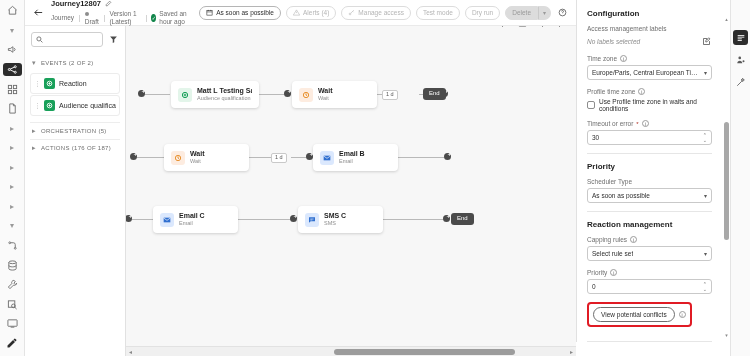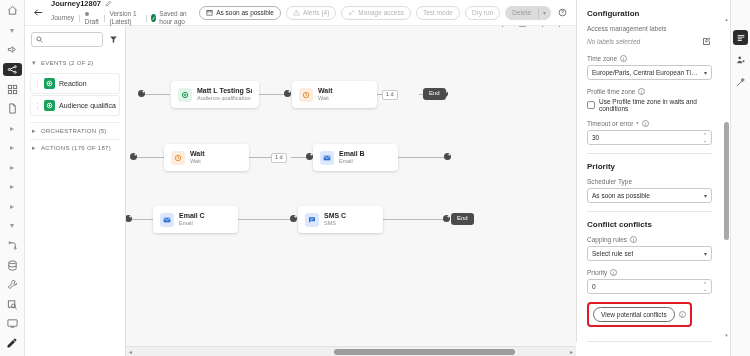--- a/index.html
+++ b/index.html
@@ -542,21 +542,21 @@
 
       <div class="rp-sect-title">Priority</div>
       <div class="rp-label">Scheduler Type</div>
       <div class="select">
         <span class="val">As soon as possible</span>
         <span class="caret">▾</span>
       </div>
 
       <div class="rp-divider"></div>
 
-      <div class="rp-sect-title">Conflict conflicts</div>
+      <div class="rp-sect-title">Reaction management</div>
 
       <div class="rp-label">
         <span>Capping rules</span>
         <span class="info-i">i</span>
       </div>
       <div class="select">
         <span class="val">Select rule set</span>
         <span class="caret">▾</span>
       </div>
 

